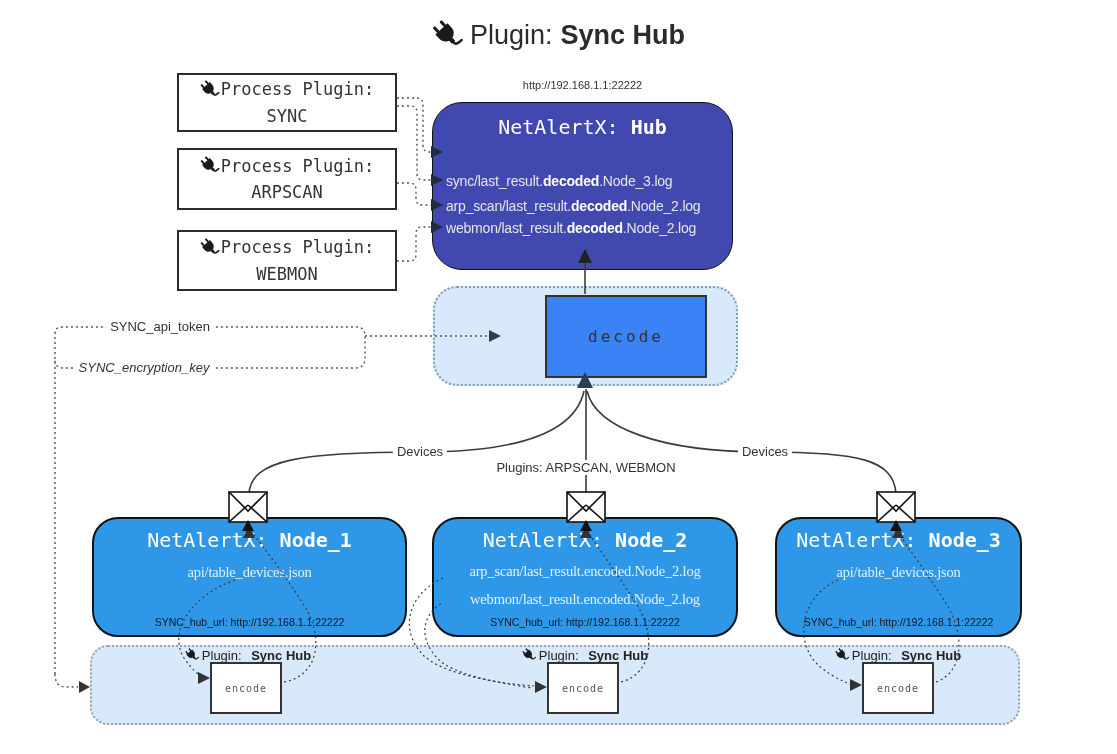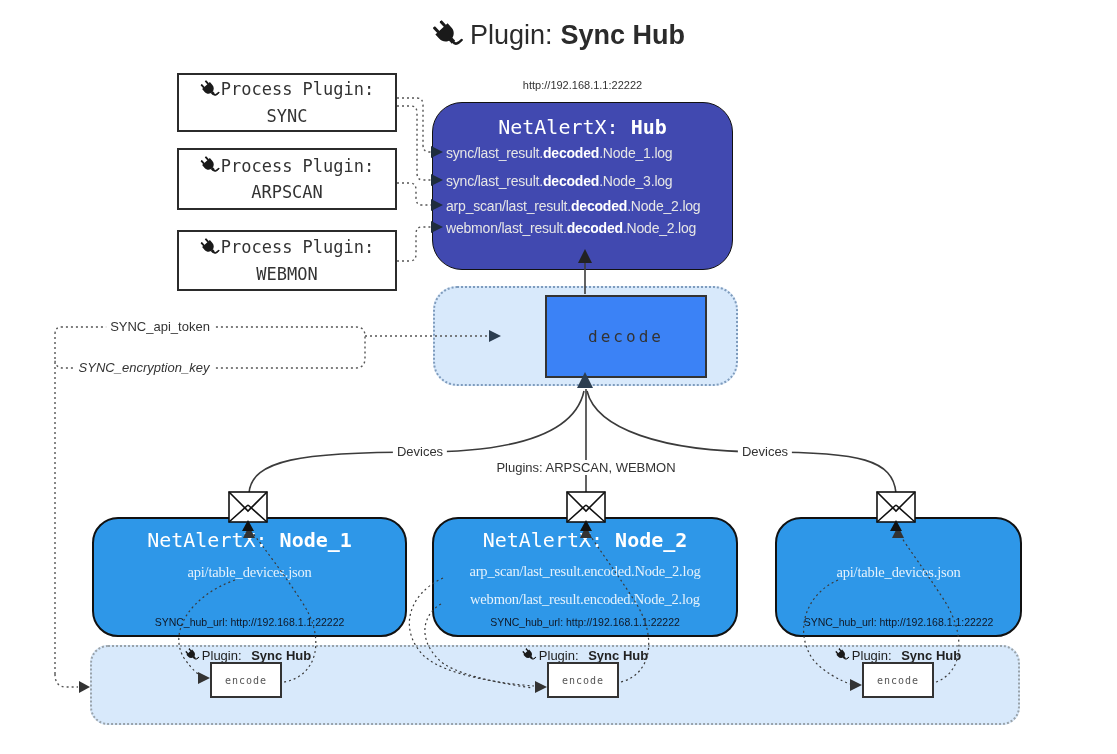--- a/index.html
+++ b/index.html
@@ -40,21 +40,21 @@
   .node-title{position:absolute;left:0;top:9px;width:100%;text-align:center;
               font-family:"DejaVu Sans Mono",monospace;font-size:20px;color:#fff;white-space:nowrap;}
   .node-file{position:absolute;left:0;width:100%;text-align:center;font-size:14.5px;color:rgba(255,255,255,0.87);
              white-space:nowrap;letter-spacing:-0.2px;font-family:Liberation Serif, serif;}
   .node-huburl{position:absolute;left:0;bottom:7px;width:100%;text-align:center;font-size:10.5px;color:#101826;white-space:nowrap;}
 
   
   .bottom-band{left:90px;top:645px;width:930px;height:80px;border:2px dotted var(--bottomband-border,#99a3ab);border-radius:18px;}
   .enc-label{top:646px;height:18px;display:flex;align-items:center;gap:3px;font-size:13px;color:#222;
              transform:translateX(-50%);white-space:nowrap;}
-  .enc-box{top:662px;width:72px;height:36px;background:#fff;border:2px solid #333;box-sizing:border-box;
+  .enc-box{top:662px;width:72px;height:52px;background:#fff;border:2px solid #333;box-sizing:border-box;
            display:flex;align-items:center;justify-content:center;
            font-family:"DejaVu Sans Mono",monospace;font-size:10px;color:#555;letter-spacing:1px;}
 
   
   .edge-label{background:#fff;padding:0 4px;font-size:13px;color:#333;transform:translateX(-50%);white-space:nowrap;}
 
   .plug{transform:rotate(-42deg);}
   svg.overlay{left:0;top:0;pointer-events:none;}
 </style>
 </head>
@@ -108,41 +108,41 @@
       <span>Process Plugin:</span>
     </div>
     <div>WEBMON</div>
   </div>
 
   <div class="abs hub-url">http://192.168.1.1:22222</div>
   <div class="abs hub">
     <div class="hub-title">
       <span>NetAlertX:</span> <b>Hub</b>
     </div>
-    <div class="hub-log" style="top:41px;"><span>sync/last_result.</span><b>decoded</b><span>.Node_1.log</span></div>
     <div class="hub-log" style="top:69px;"><span>sync/last_result.</span><b>decoded</b><span>.Node_3.log</span></div>
     <div class="hub-log" style="top:94px;"><span>arp_scan/last_result.</span><b>decoded</b><span>.Node_2.log</span></div>
     <div class="hub-log" style="top:116px;"><span>webmon/last_result.</span><b>decoded</b><span>.Node_2.log</span></div>
   </div>
 
   <div class="abs band decode-band"></div>
   <div class="abs decode-box">decode</div>
 
   <div class="abs node" style="left:92px;width:315px;">
     <div class="node-title"><span>NetAlertX:</span> <b>Node_1</b></div>
     <div class="node-file" style="top:45px;">api/table_devices.json</div>
     <div class="node-huburl">SYNC_hub_url: http://192.168.1.1:22222</div>
   </div>
   <div class="abs node" style="left:432px;width:306px;">
     <div class="node-title"><span>NetAlertX:</span> <b>Node_2</b></div>
     <div class="node-file" style="top:44px;">arp_scan/last_result.encoded.Node_2.log</div>
     <div class="node-file" style="top:72px;">webmon/last_result.encoded.Node_2.log</div>
     <div class="node-huburl">SYNC_hub_url: http://192.168.1.1:22222</div>
   </div>
   <div class="abs node" style="left:775px;width:247px;">
+    <div class="node-title"><span>NetAlertX:</span> <b>Node_3</b></div>
     <div class="node-file" style="top:45px;">api/table_devices.json</div>
     <div class="node-huburl">SYNC_hub_url: http://192.168.1.1:22222</div>
   </div>
 
   <div class="abs band bottom-band"></div>
 
   <div class="abs enc-label" style="left:248px;">
     <svg class="plug" width="14" height="14">
         <use href="#plug"></use>
       </svg>

